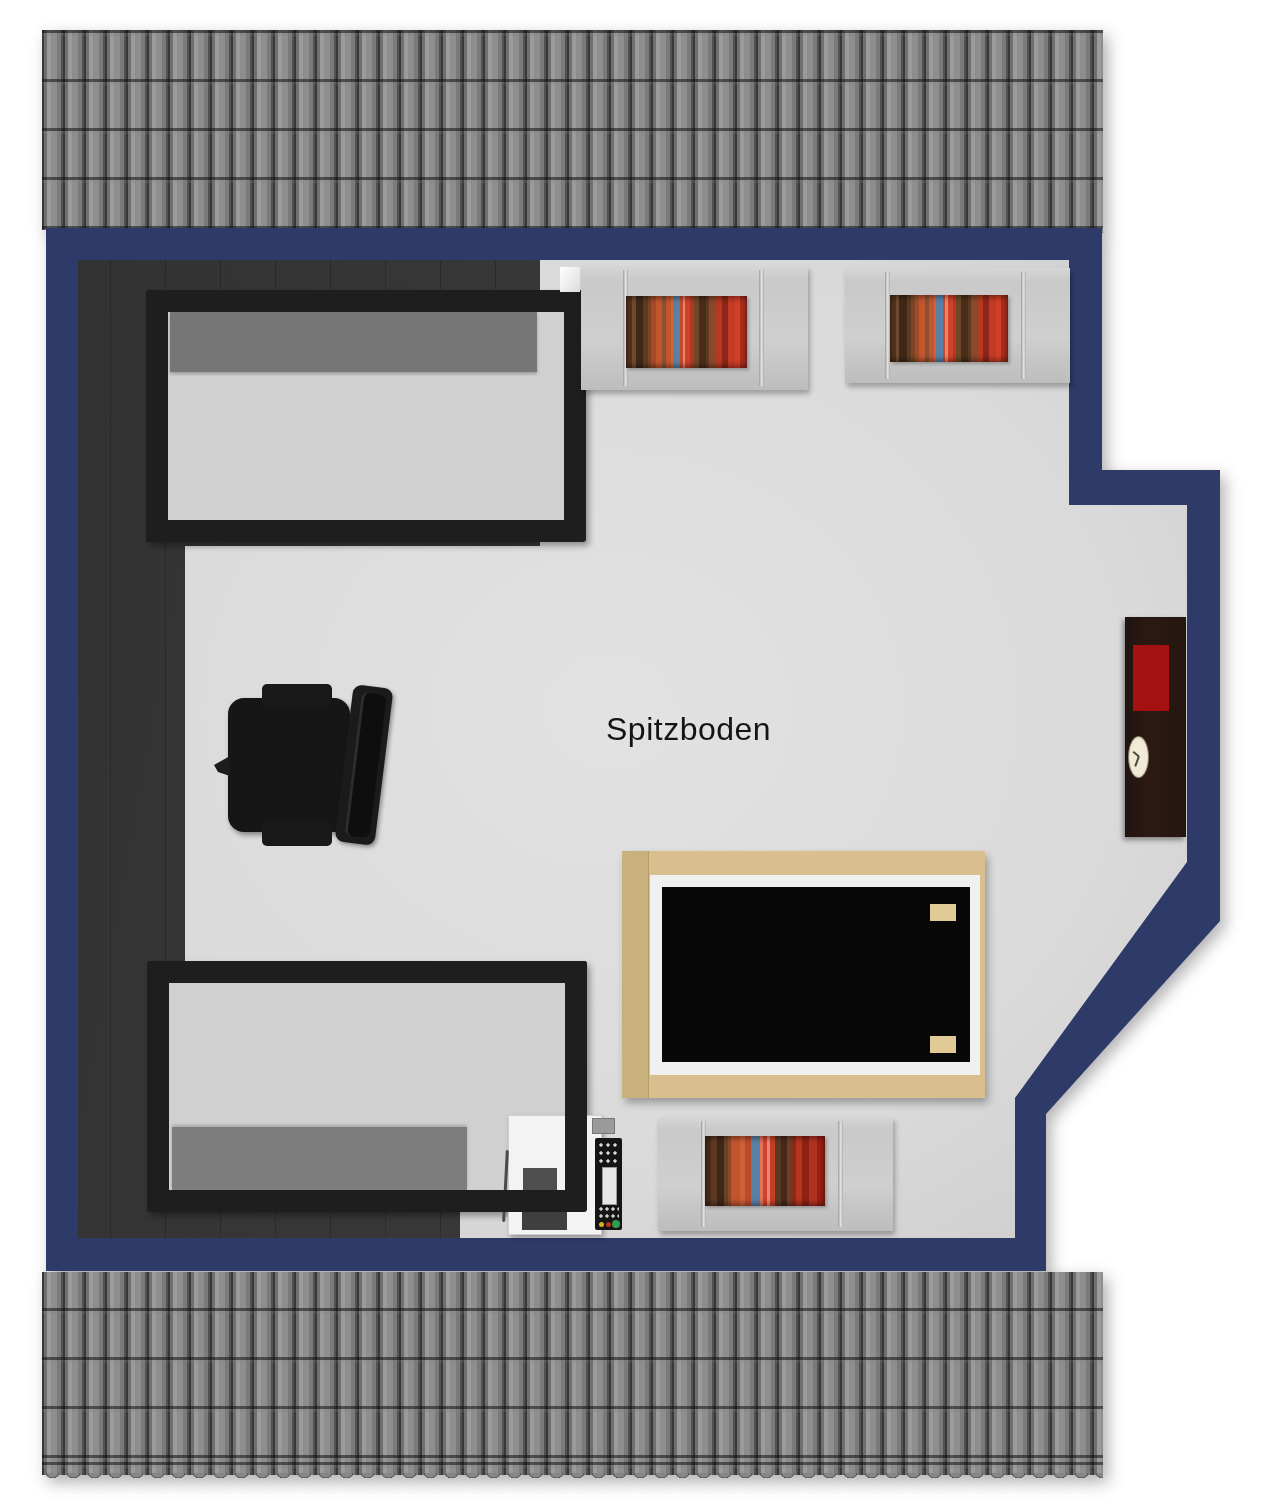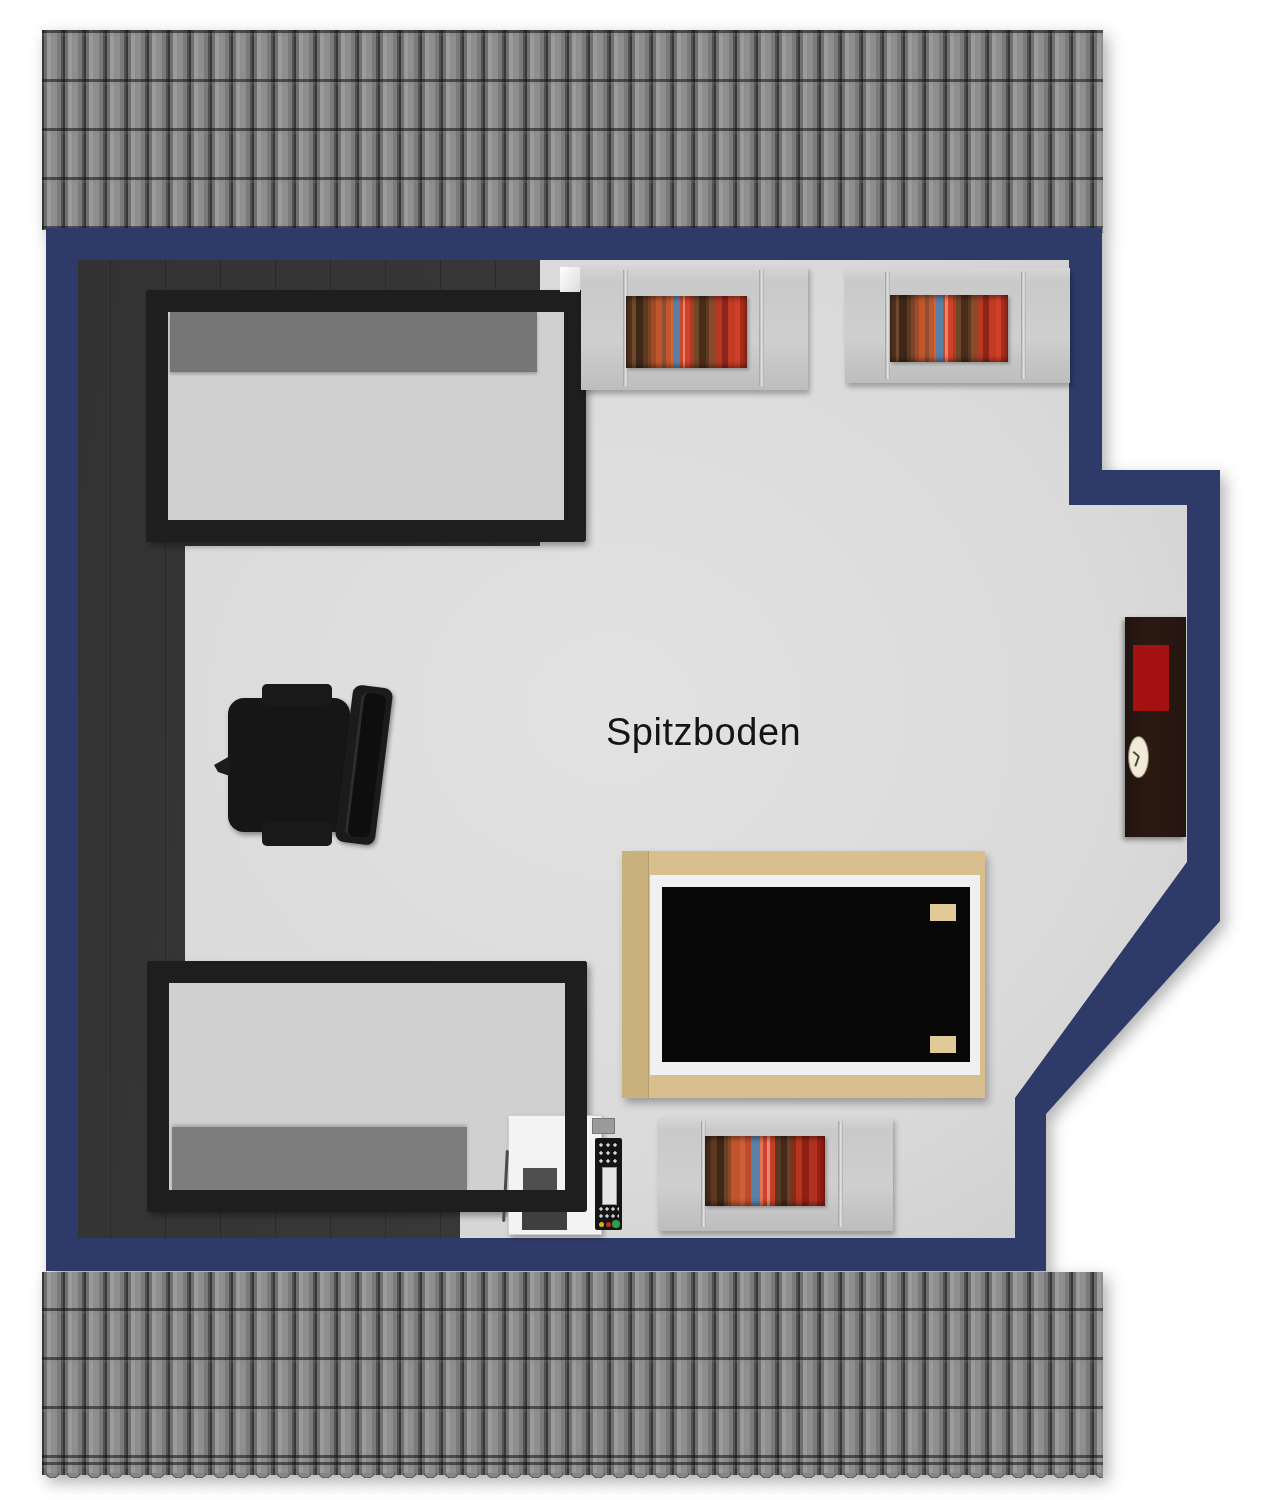--- a/index.html
+++ b/index.html
@@ -97,21 +97,21 @@
   .printer-keypad{position:absolute;left:3px;top:68px;width:21px;height:14px;
     background-image:radial-gradient(circle at 3px 3px,#cfcfcf 1.4px,transparent 1.9px);background-size:6px 7px;}
   .pbtn{position:absolute;border-radius:50%;}
   .pbtn-yellow{left:4px;top:84px;width:5px;height:5px;background:#d8b020;}
   .pbtn-red{left:11px;top:84px;width:5px;height:5px;background:#c03020;}
   .pbtn-green{left:17px;top:82px;width:8px;height:8px;background:#2e9e4f;}
 
   
   .white-box{position:absolute;left:560px;top:267px;width:20px;height:25px;z-index:2;
     background:linear-gradient(120deg,#ffffff,#dcdcdc);}
-  .room-label{position:absolute;left:606px;top:711px;z-index:5;font-size:38px;color:#141414;letter-spacing:0.5px;}
+  .room-label{position:absolute;left:606px;top:711px;z-index:5;font-size:32px;color:#141414;letter-spacing:0.5px;}
 </style>
 </head>
 <body>
 
 <div class="shadow-wrap">
   <div class="roof roof-top"></div>
   <div class="roof roof-bottom"></div>
   <svg class="plan-svg" width="1264" height="1500" viewBox="0 0 1264 1500">
     <defs>
       <radialGradient id="floorg" cx="48%" cy="46%" r="72%">

